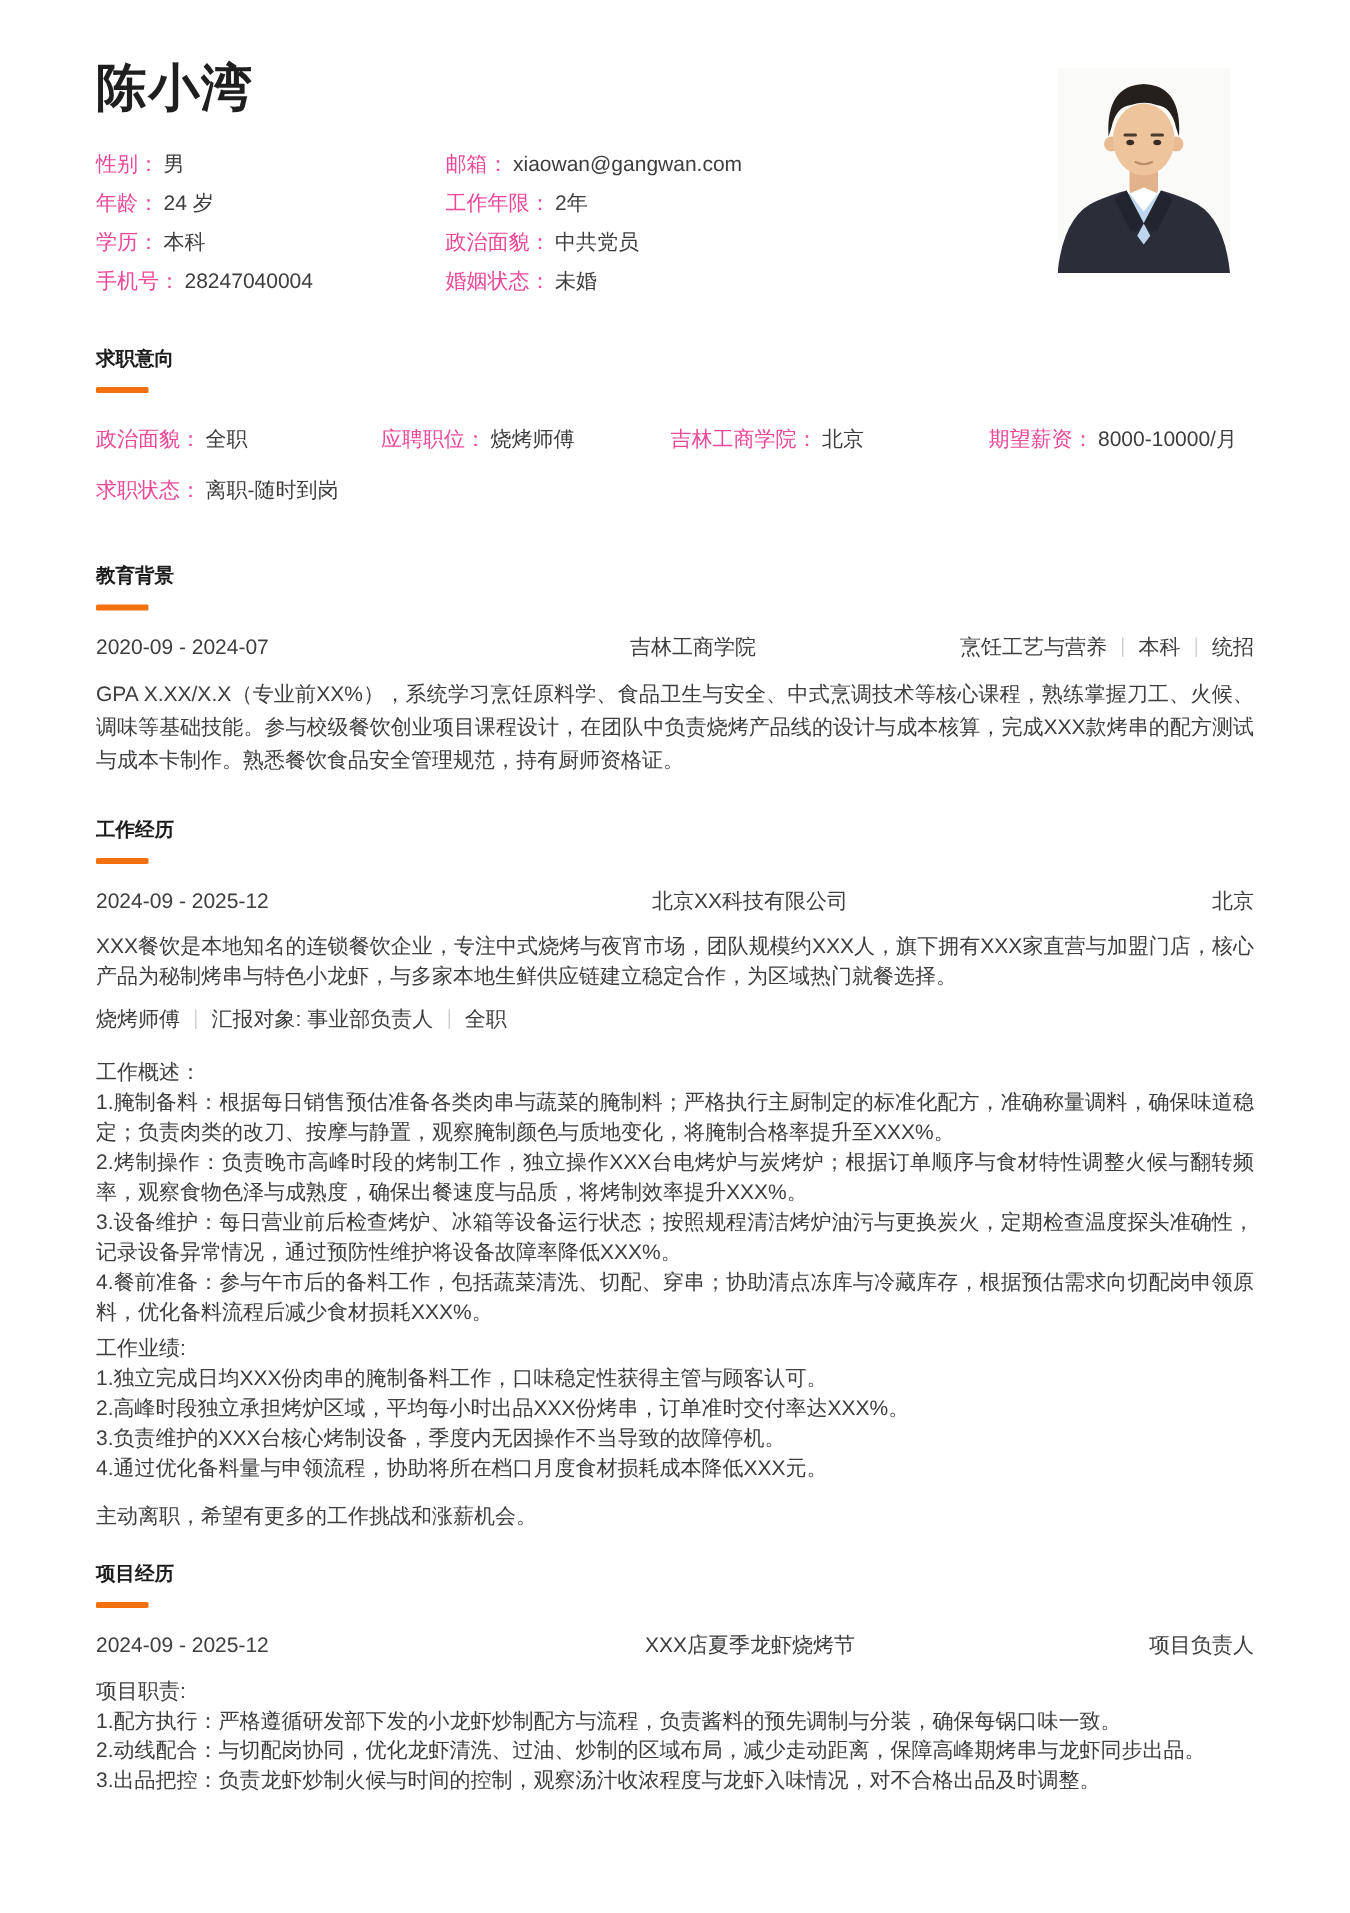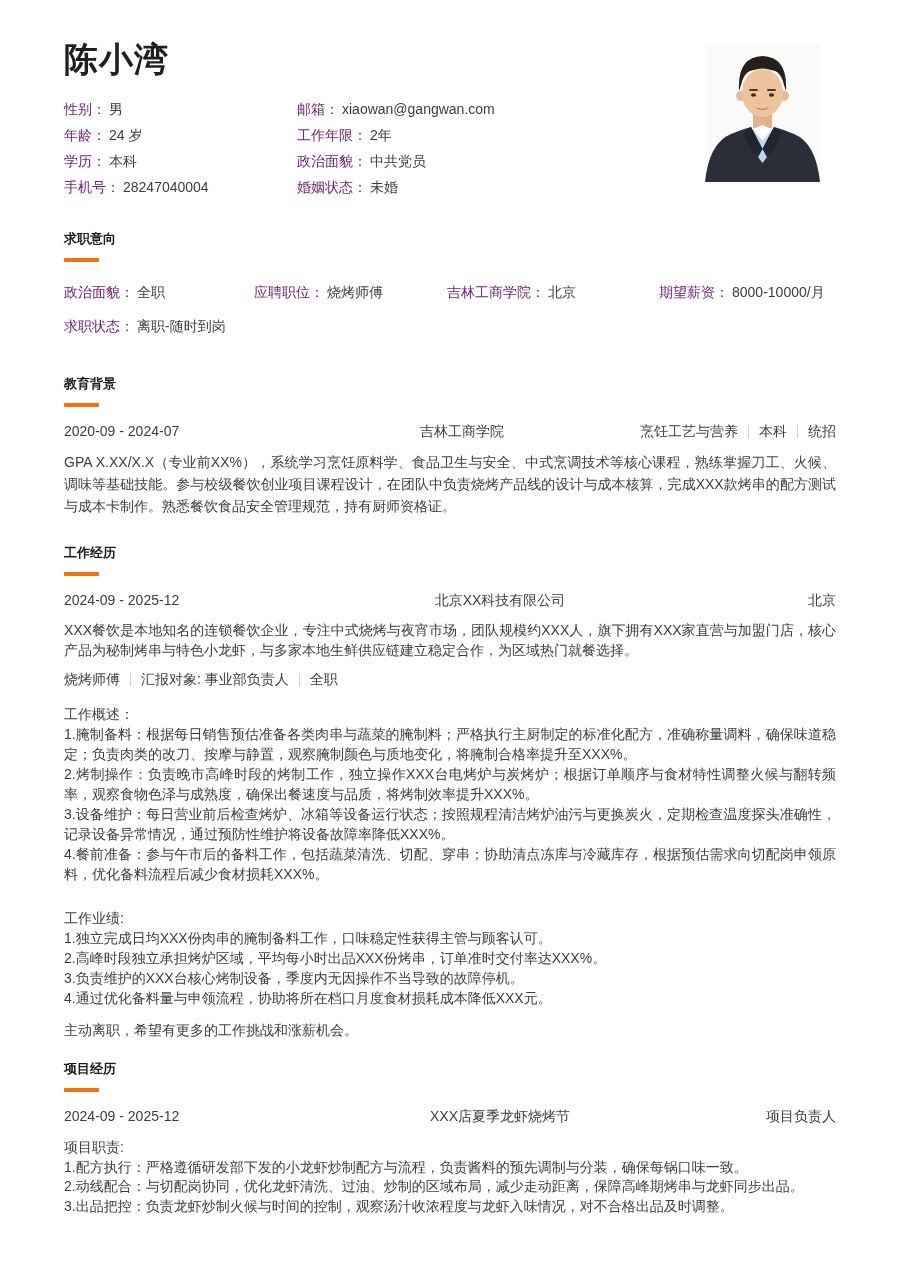--- a/index.html
+++ b/index.html
@@ -10,21 +10,21 @@
     color:#3d3d3d; font-size:14px;
   }
   .page { position:relative; width:900px; height:1275px; padding:42px 64px 0 64px; background:#fff; }
 
   
   .name { font-size:34px; line-height:34px; font-weight:bold; color:#1f1f1f; letter-spacing:1px; }
   .info-wrap { display:flex; margin-top:20px; }
   .info-col { display:flex; flex-direction:column; }
   .info-col.left { width:233px; }
   .info-row { line-height:26px; white-space:nowrap; }
-  .lbl { color:#701a75; }
+  .lbl { color:#ec4899; }
   .val { color:#3d3d3d; margin-left:3px; }
 
   .photo { position:absolute; top:45px; right:80px; width:115px; height:137px; overflow:hidden; }
 
   
   .section { position:relative; }
   .sec-title { font-size:13px; line-height:22px; font-weight:bold; color:#1c1c1c; }
   .sec-underline { width:35px; height:4px; background:#f2700d; margin-top:8px; border-radius:1px; }
 
   .fields-row { display:grid; grid-template-columns:190px 193px 212px 1fr; margin-top:20px; line-height:20px; }
@@ -36,21 +36,21 @@
   .head-row .rc { flex:1; text-align:center; }
   .head-row .rr { min-width:120px; text-align:right; white-space:nowrap; }
 
   .para { margin-top:10px; line-height:22px; text-align:justify; }
   .para20 { margin-top:10px; line-height:20px; text-align:justify; }
 
   .role-line { margin-top:8px; line-height:22px; white-space:nowrap; }
   .sep { display:inline-block; width:1px; height:13px; background:#d0d0d0; margin:0 10px; vertical-align:-2px; }
 
   .block { margin-top:14px; }
-  .block-gap { margin-top:24px; }
+  .block-gap { margin-top:4px; }
   .line { line-height:20px; text-align:justify; }
   .line19 { line-height:19.5px; text-align:justify; }
 
   .mt37 { margin-top:37px; }
   .mt28 { margin-top:28px; }
   .mt25 { margin-top:25px; }
   .mt18 { margin-top:18px; }
   .leave { margin-top:12px; line-height:20px; }
 </style>
 </head>

